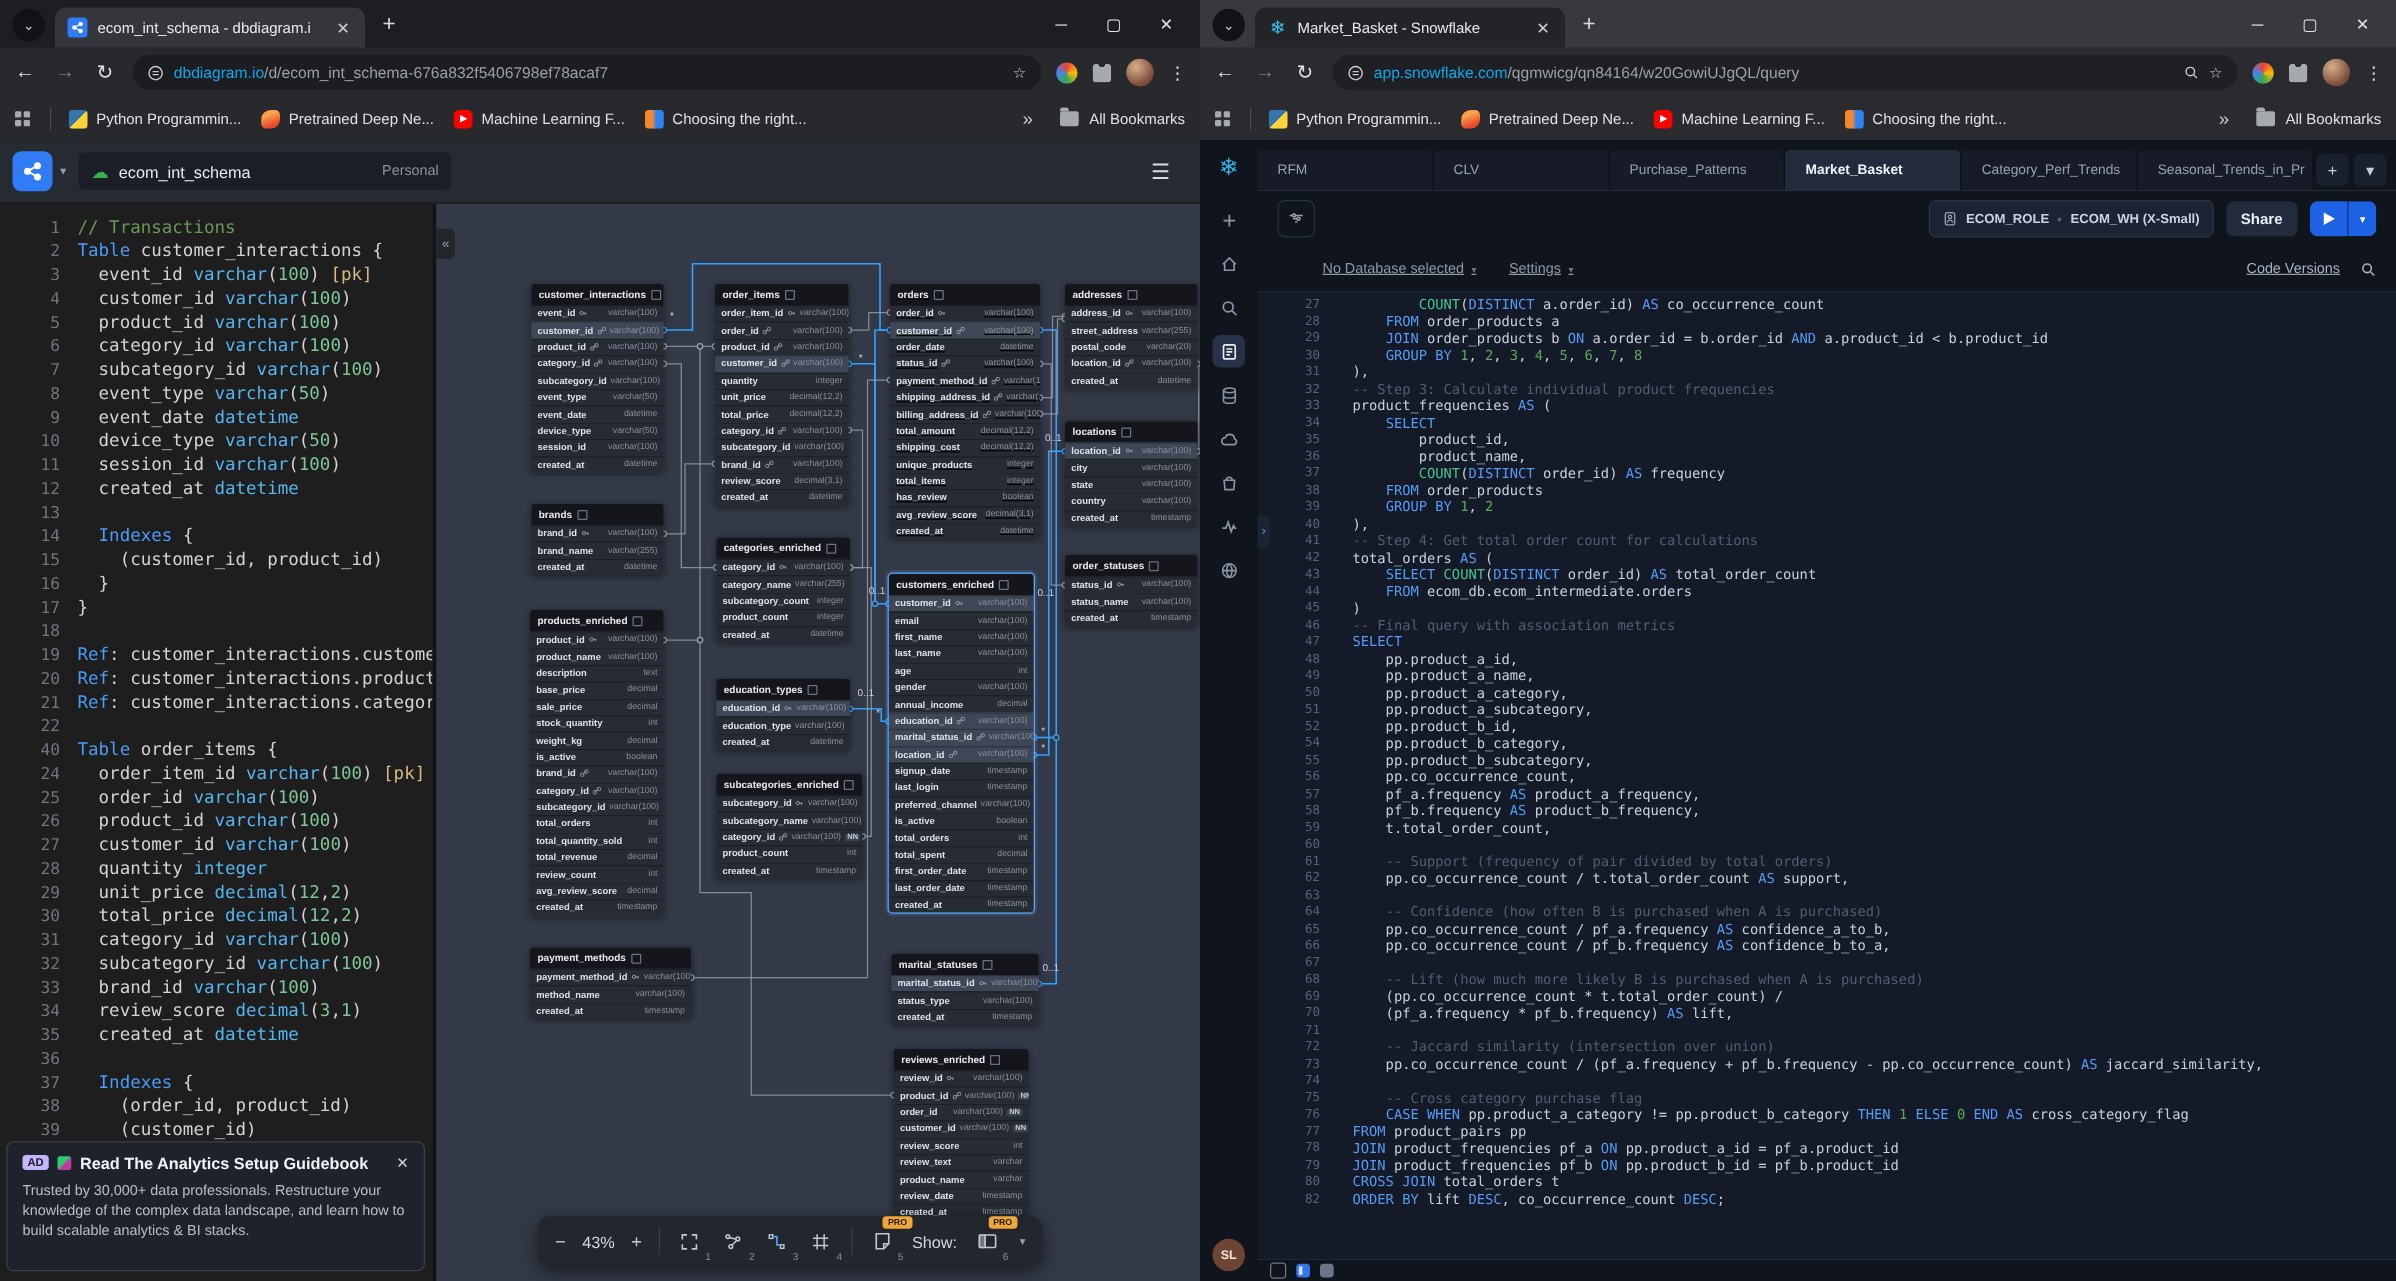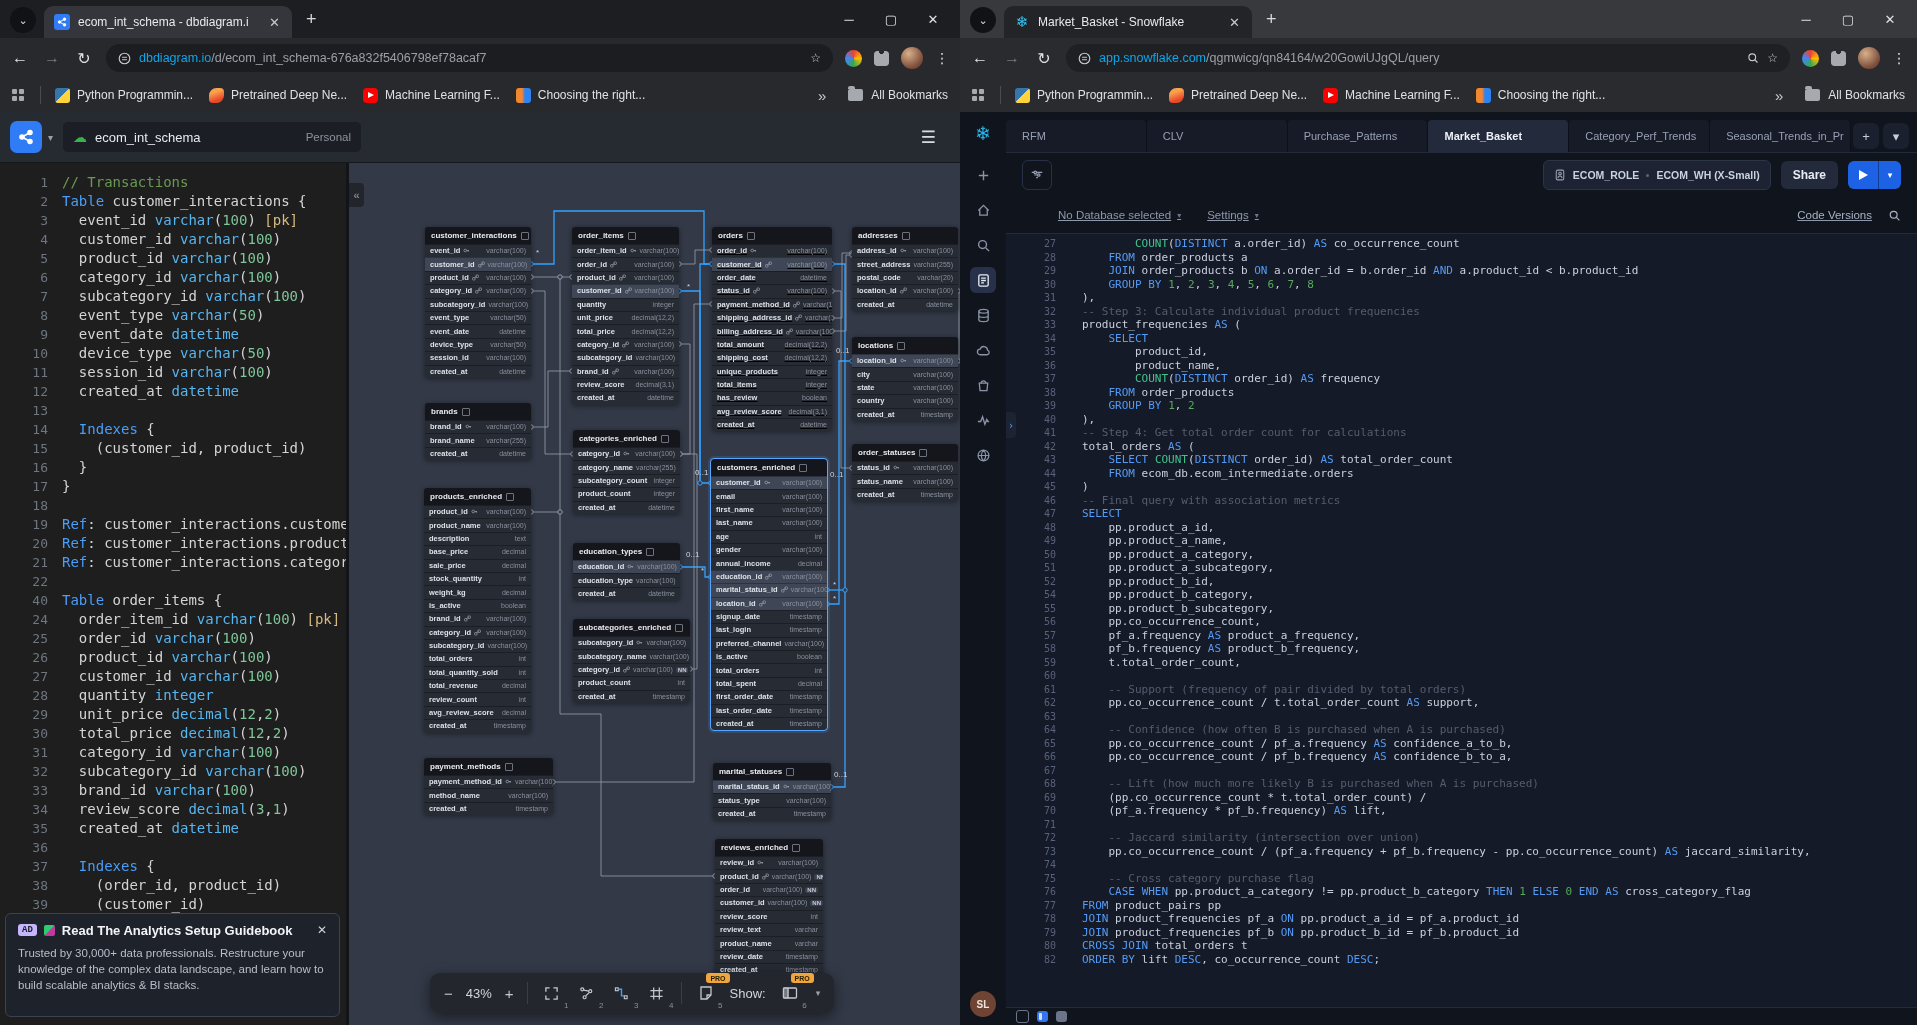--- a/index.html
+++ b/index.html
@@ -96,21 +96,21 @@
   .nn{font-size:6px;font-weight:bold;color:#c3c9d6;background:#3a404c;border-radius:2px;padding:0 2px;margin-left:3px;}
   .card{position:absolute;font-size:8px;color:#cdd3dd;z-index:4;}
   #conn-svg{position:absolute;inset:0;width:100%;height:100%;z-index:1;}
   .c-g{stroke:#9aa0ab;stroke-width:1;fill:none;opacity:.8;}
   .c-b{stroke:#33a1ff;stroke-width:1.3;fill:none;}
   .ep-g{fill:#333947;stroke:#9aa0ab;}
   .ep-b{fill:#333947;stroke:#33a1ff;}
 
   .ad-box{position:absolute;left:5px;top:750px;width:335px;height:104px;background:#1d222b;border:1px solid #3c4250;border-radius:6px;z-index:10;padding:9px 12px;box-sizing:border-box;}
   .ad-row1{display:flex;align-items:flex-start;gap:7px;}
-  .ad-badge{background:#c4b5fd;color:#1b1d22;font-size:9px;font-weight:bold;border-radius:3px;padding:1px 4px;flex:none;margin-top:1px;font-family:Liberation Mono, monospace;}
+  .ad-badge{background:#c4b5fd;color:#1b1d22;font-size:9px;font-weight:bold;border-radius:3px;padding:1px 4px;flex:none;margin-top:1px;}
   .ad-logo{width:11px;height:11px;flex:none;background:linear-gradient(135deg,#2ecc71 45%,#c0399f 55%);border-radius:2px;margin-top:2px;}
   .ad-title{font-size:13px;font-weight:bold;color:#f2f4f7;line-height:1.25;}
   .ad-close{margin-left:auto;color:#cfd3da;font-size:12px;flex:none;}
   .ad-body{margin-top:6px;font-size:11.5px;color:#b9bfc9;line-height:1.4;}
 
   .zoom-bar{position:absolute;left:430px;top:810px;height:40px;background:#23262d;border-radius:10px;box-shadow:0 4px 14px rgba(0,0,0,.5);display:flex;align-items:center;padding:0 14px;gap:13px;z-index:11;color:#d2d6dd;}
   .zb-sep{width:1px;height:22px;background:#3a3e46;}
   .zb-btn{position:relative;display:flex;align-items:center;justify-content:center;width:22px;height:22px;color:#c3c8d0;}
   .zb-btn .sub{position:absolute;right:-6px;bottom:-6px;font-size:8px;color:#8a9099;}
   .zb-pct{font-size:13px;}

